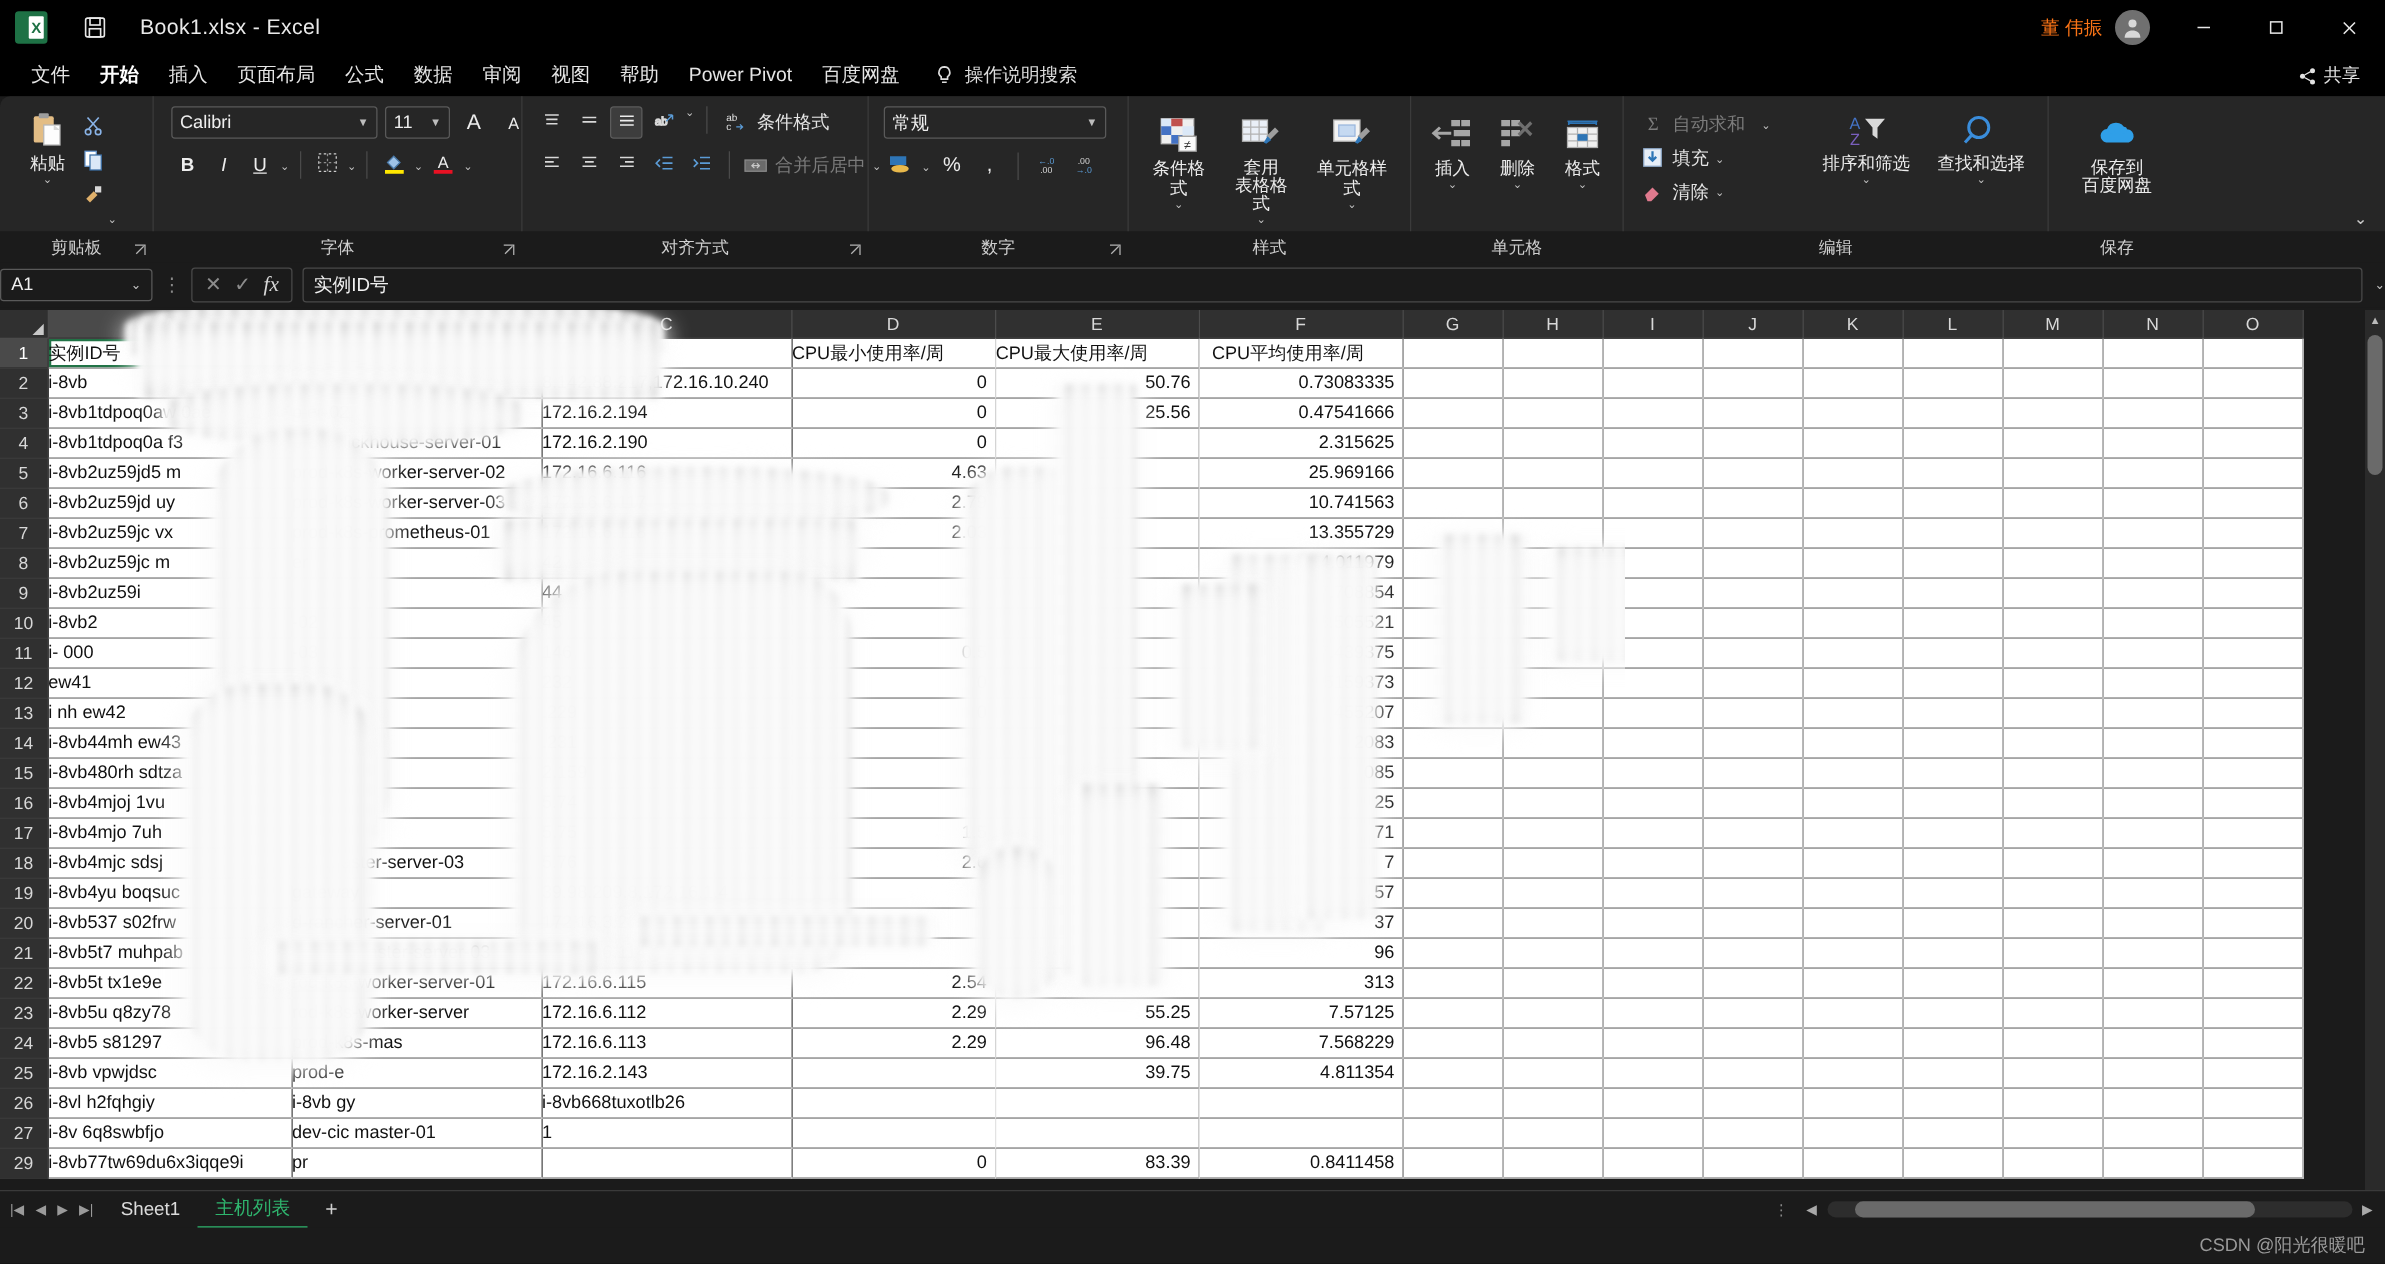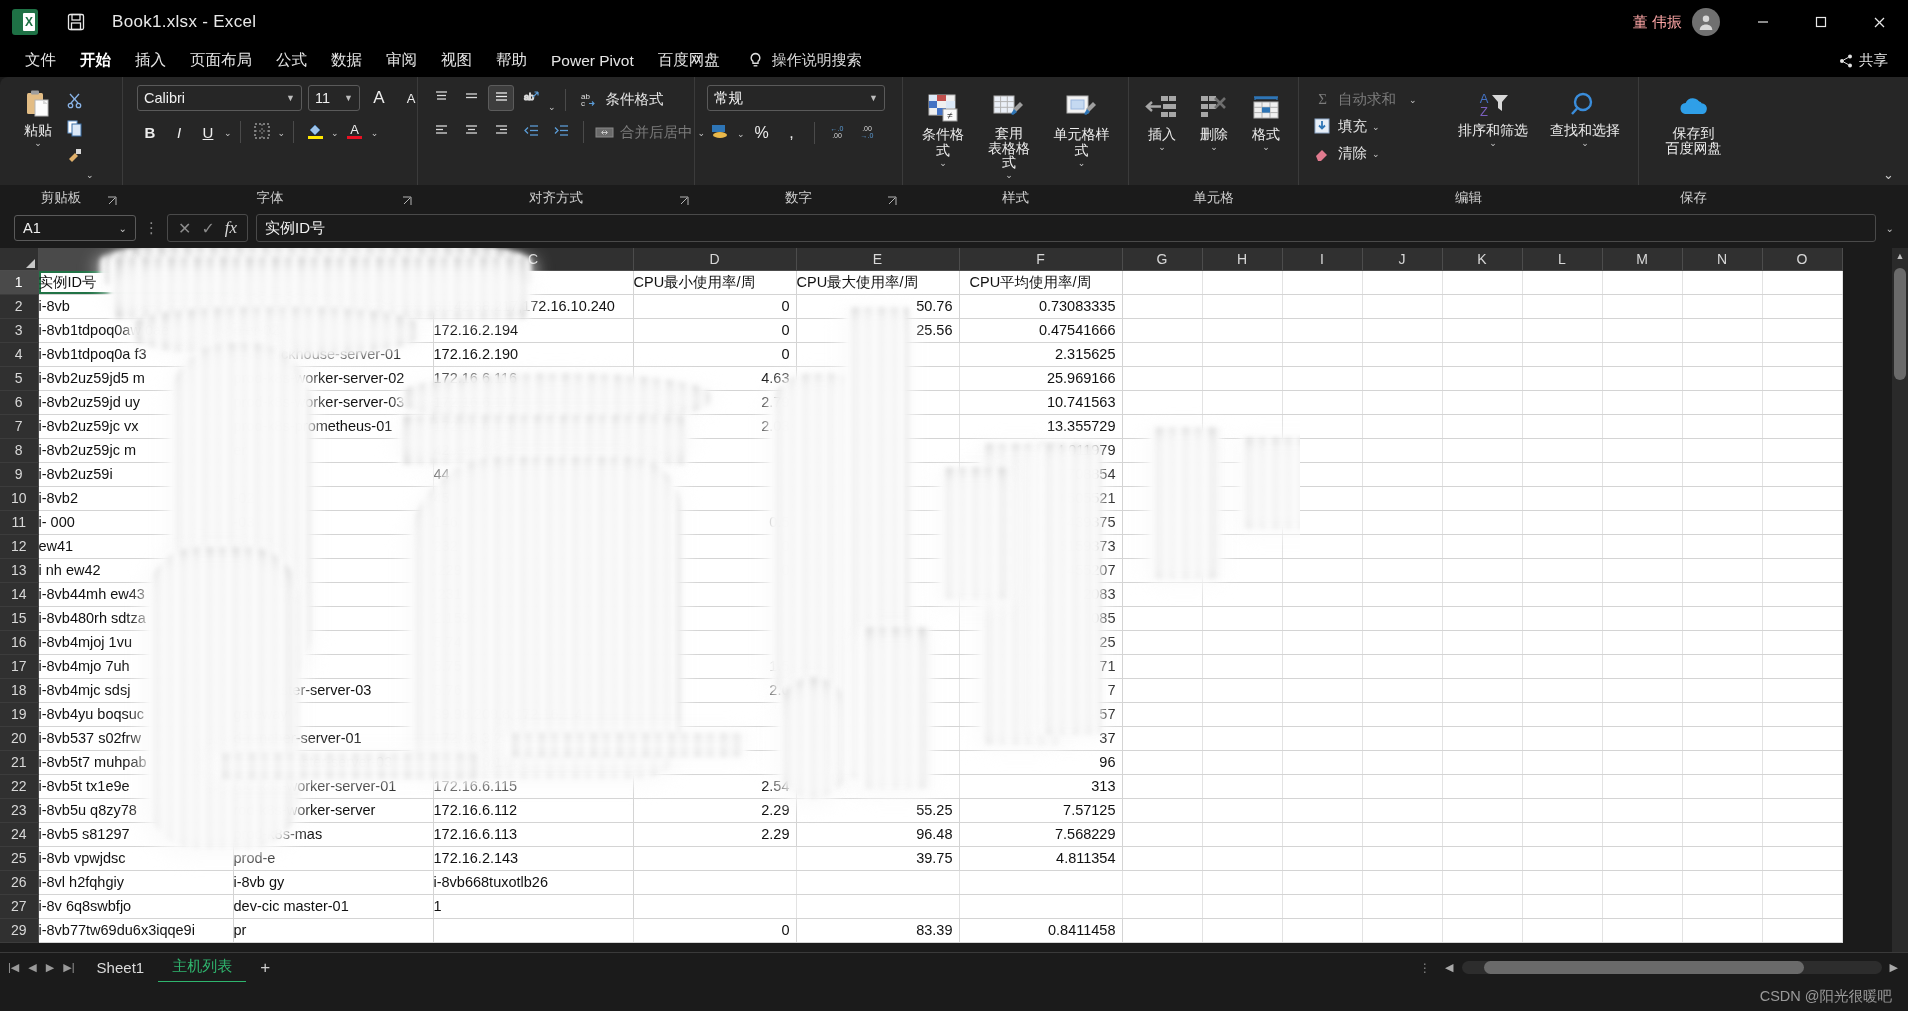--- a/index.html
+++ b/index.html
@@ -23,21 +23,21 @@
     content: ""; position: absolute; right: 3px; top: 4px; width: 12px; height: 18px;
     background: #fff; border-radius: 1px;
   }
   .excel-logo span {
     position: relative; z-index: 2; color: #1e7145; font-size: 12px; font-weight: bold;
     margin-left: 8px;
   }
   .save-icon { margin-left: 28px; width: 20px; height: 20px; color: #e8e8e8; }
   .title-text { margin-left: 26px; color: #e9e9e9; font-size: 17px; letter-spacing: .3px; }
   .title-right { margin-left: auto; display: flex; align-items: center; height: 44px; }
-  .user-name { color: #fca5a5; font-size: 15px; margin-right: 10px; }
+  .user-name { color: #f97316; font-size: 15px; margin-right: 10px; }
   .avatar {
     width: 28px; height: 28px; border-radius: 50%; background: #707070;
     display: flex; align-items: center; justify-content: center; margin-right: 14px;
   }
   .avatar svg { width: 18px; height: 18px; fill: #d8d8d8; }
   .wbtn {
     width: 58px; height: 44px; display: flex; align-items: center; justify-content: center;
     color: #e7e7e7;
   }
 
@@ -95,21 +95,21 @@
   .fmtbtn {
     width: 26px; height: 26px; display: flex; align-items: center; justify-content: center;
     color: #ededed; font-size: 15px; border-radius: 3px;
   }
   .fmtbtn.sel { background: #3d3d3d; border: 1px solid #5c5c5c; }
   .vdiv { width: 1px; height: 22px; background: #4a4a4a; margin: 0 5px; }
 
   
   .formulabar {
     position: absolute; top: 210px; left: 0; width: 1908px; height: 36px;
-    background: #1b1b1b; display: flex; align-items: center; padding: 0 14px;
+    background: #1b1b1b; display: flex; align-items: center; padding: 0 0;
   }
   .namebox {
     width: 122px; height: 26px; background: #1b1b1b; border: 1px solid #5a5a5a; border-radius: 3px;
     display: flex; align-items: center; padding: 0 8px; color: #f0f0f0; font-size: 14.5px;
   }
   .namebox .cv { margin-left: auto; font-size: 10px; color: #c6c6c6; }
   .dots { color: #8a8a8a; font-size: 15px; margin: 0 8px; letter-spacing: 0; }
   .fxgrp {
     display: flex; align-items: center; gap: 10px; padding: 0 10px; height: 28px;
     border: 1px solid #4a4a4a; border-radius: 3px; margin-right: 8px;
@@ -390,21 +390,21 @@
       <div class="dlg">
         <svg width="12" height="12" viewBox="0 0 12 12">
             <path d="M2 2h8v8" fill="none" stroke="#b4b4b4"></path>
             <path d="M3 9l6-6" stroke="#b4b4b4"></path>
           </svg>
       </div>
     </div>
 
     <div class="rgroup" style="width:277px">
       <div class="rgbody" style="flex-direction:column; padding-left:10px">
-        <div style="display:flex; align-items:flex-end; gap:4px; margin-bottom:8px;">
+        <div style="display:flex; align-items:flex-start; gap:4px; margin-bottom:8px;">
           <div class="fmtbtn">
               <span><svg width="17" height="15" viewBox="0 0 17 15" stroke="#d8d8d8" stroke-width="1.3">
                   <line x1="3" y1="3" x2="14" y2="3"></line>
                   <line x1="4" y1="6.5" x2="13" y2="6.5"></line>
                   <line x1="4" y1="10" x2="13" y2="10"></line>
                 </svg></span>
             </div>
           <div class="fmtbtn">
               <span><svg width="17" height="15" viewBox="0 0 17 15" stroke="#d8d8d8" stroke-width="1.3">
                   <line x1="3" y1="5" x2="14" y2="5"></line>

